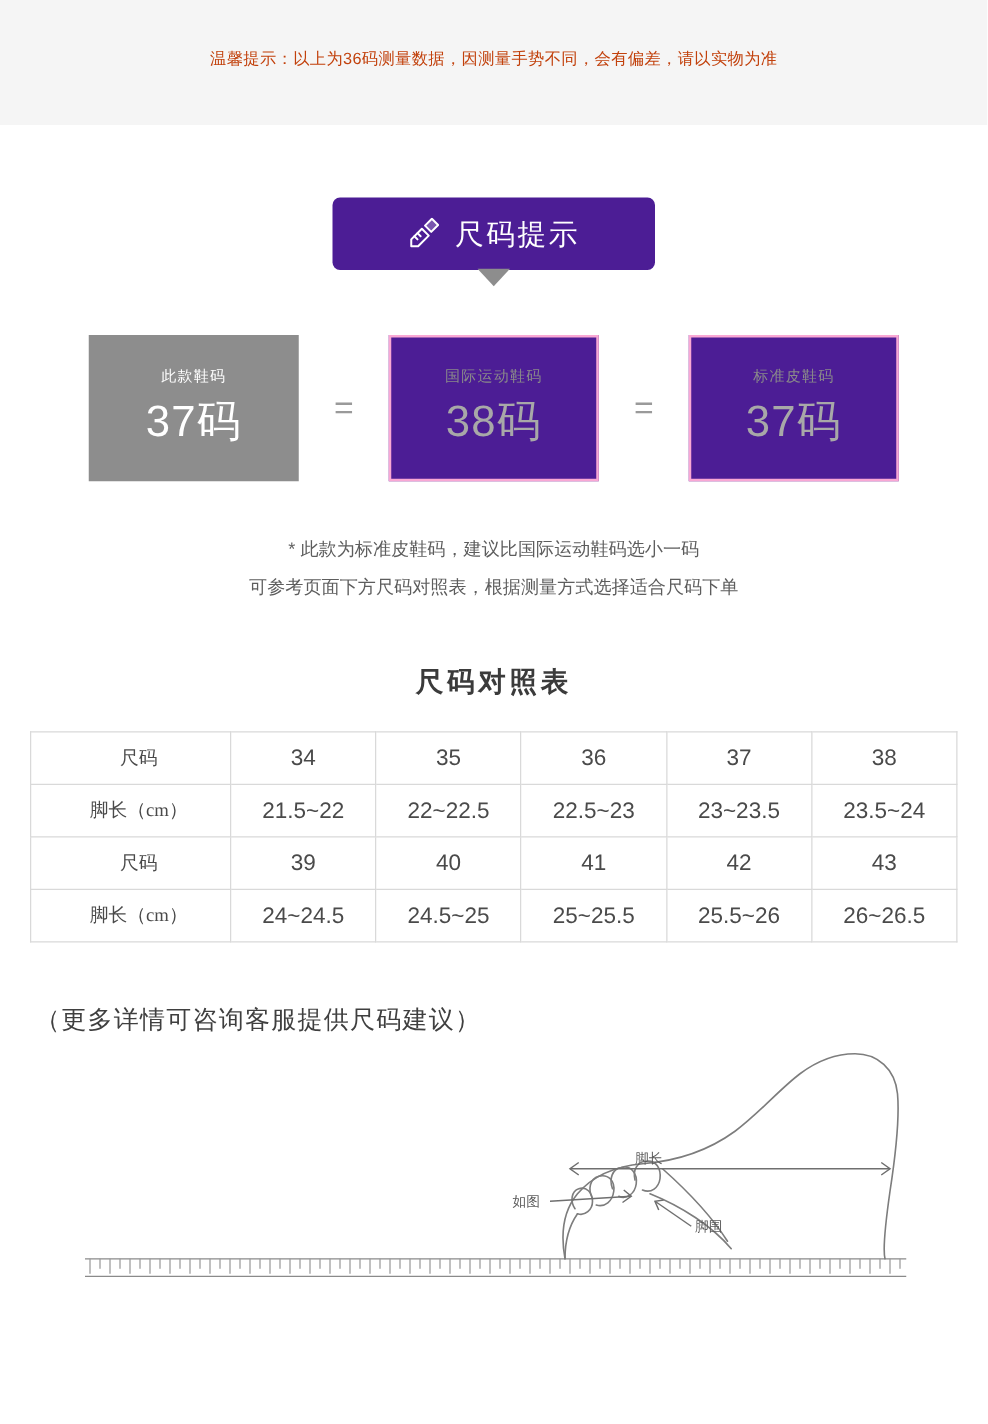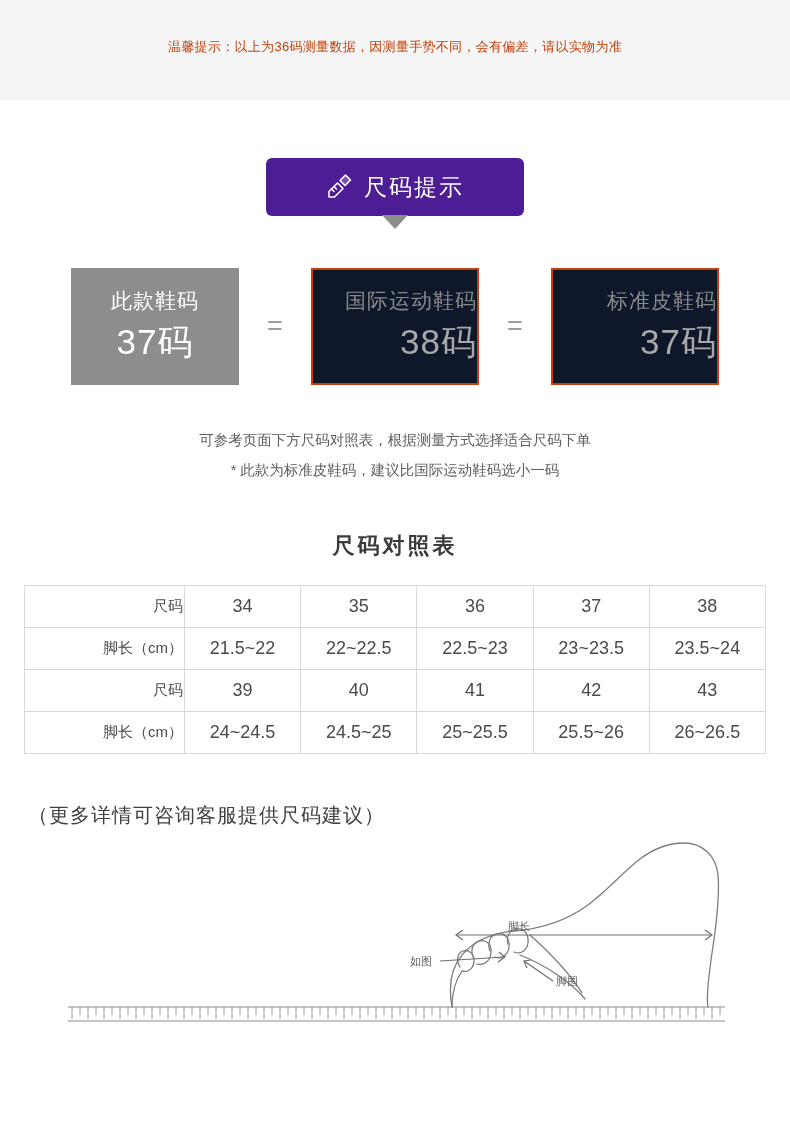--- a/index.html
+++ b/index.html
@@ -88,26 +88,25 @@
     box-sizing: border-box;
     display: flex;
     flex-direction: column;
     align-items: center;
     justify-content: center;
   }
   .conv-box.filled {
     background: #8d8d8d;
   }
   .conv-box.outlined {
-    border: 2px solid #c2410c;
-    background: #0f172a;
-    align-items: flex-end;
+    border: 2px solid #f9a8d4;
+    background: #4c1d95;
   }
   .conv-cap {
-    font-size: 21px;
+    font-size: 12px;
     letter-spacing: 1px;
     margin-bottom: 4px;
   }
   .conv-val {
     font-size: 35px;
     letter-spacing: 1px;
   }
   .conv-box.filled .conv-cap,
   .conv-box.filled .conv-val { color: #ffffff; }
   .conv-box.outlined .conv-cap { color: #8a8a8a; }
@@ -150,23 +149,24 @@
   }
   table.size-table td {
     border: 1px solid #d9d9d9;
     height: 39px;
     text-align: center;
     font-size: 18px;
     color: #4a4a4a;
   }
   table.size-table td.head-col {
     width: 144px;
-    text-align: right;
+    text-align: center;
     padding-left: 14px;
     font-size: 15px;
+    font-family: Liberation Serif, serif;
   }
 
   
   .more-info {
     margin-top: 48px;
     padding-left: 28px;
     font-size: 20px;
     color: #3f3f3f;
     letter-spacing: 1px;
   }
@@ -215,22 +215,22 @@
   <div class="equals">=</div>
 
   <div class="conv-box outlined">
     <div class="conv-cap">标准皮鞋码</div>
     <div class="conv-val">37码</div>
   </div>
 
 </div>
 
 <div class="notes">
+  <div>* 此款为标准皮鞋码，建议比国际运动鞋码选小一码</div>
   <div>可参考页面下方尺码对照表，根据测量方式选择适合尺码下单</div>
-  <div>* 此款为标准皮鞋码，建议比国际运动鞋码选小一码</div>
 </div>
 
 <div class="table-title">尺码对照表</div>
 
 <div class="table-wrap">
   <table class="size-table">
     <tbody>
       <tr>
         <td class="head-col">尺码</td>
         <td>34</td>

